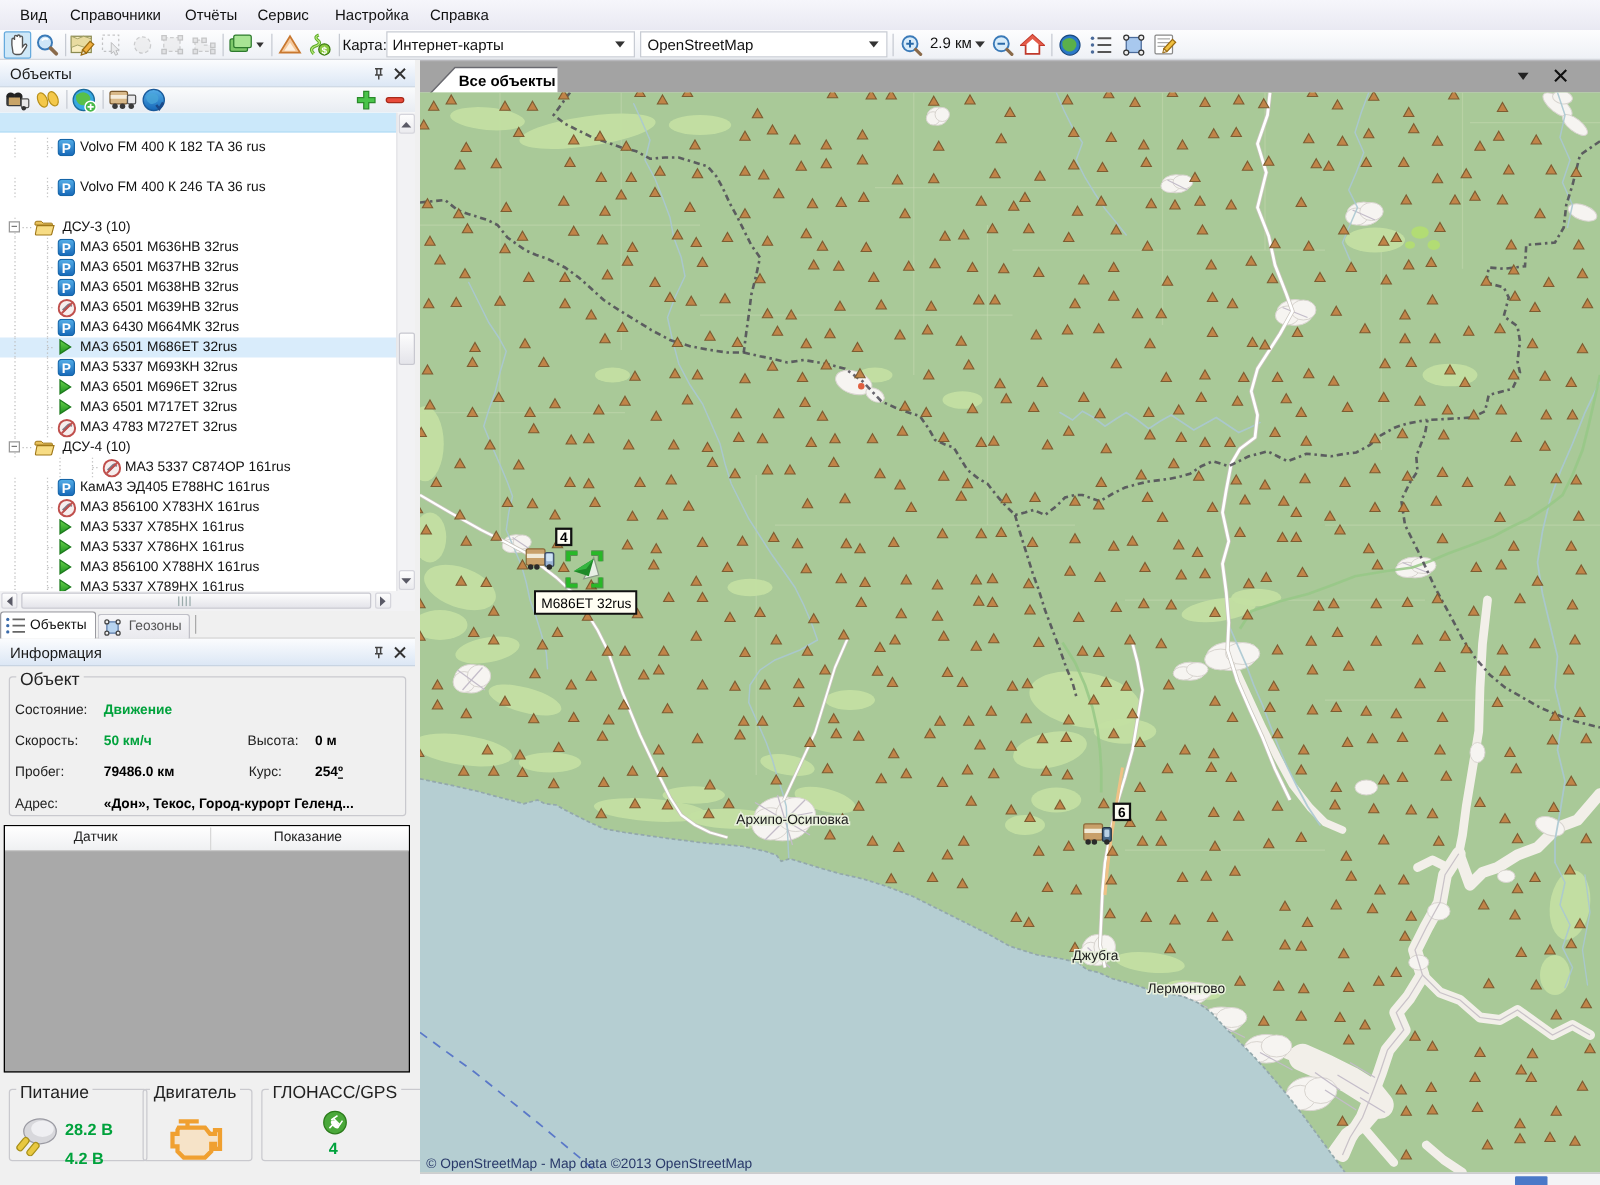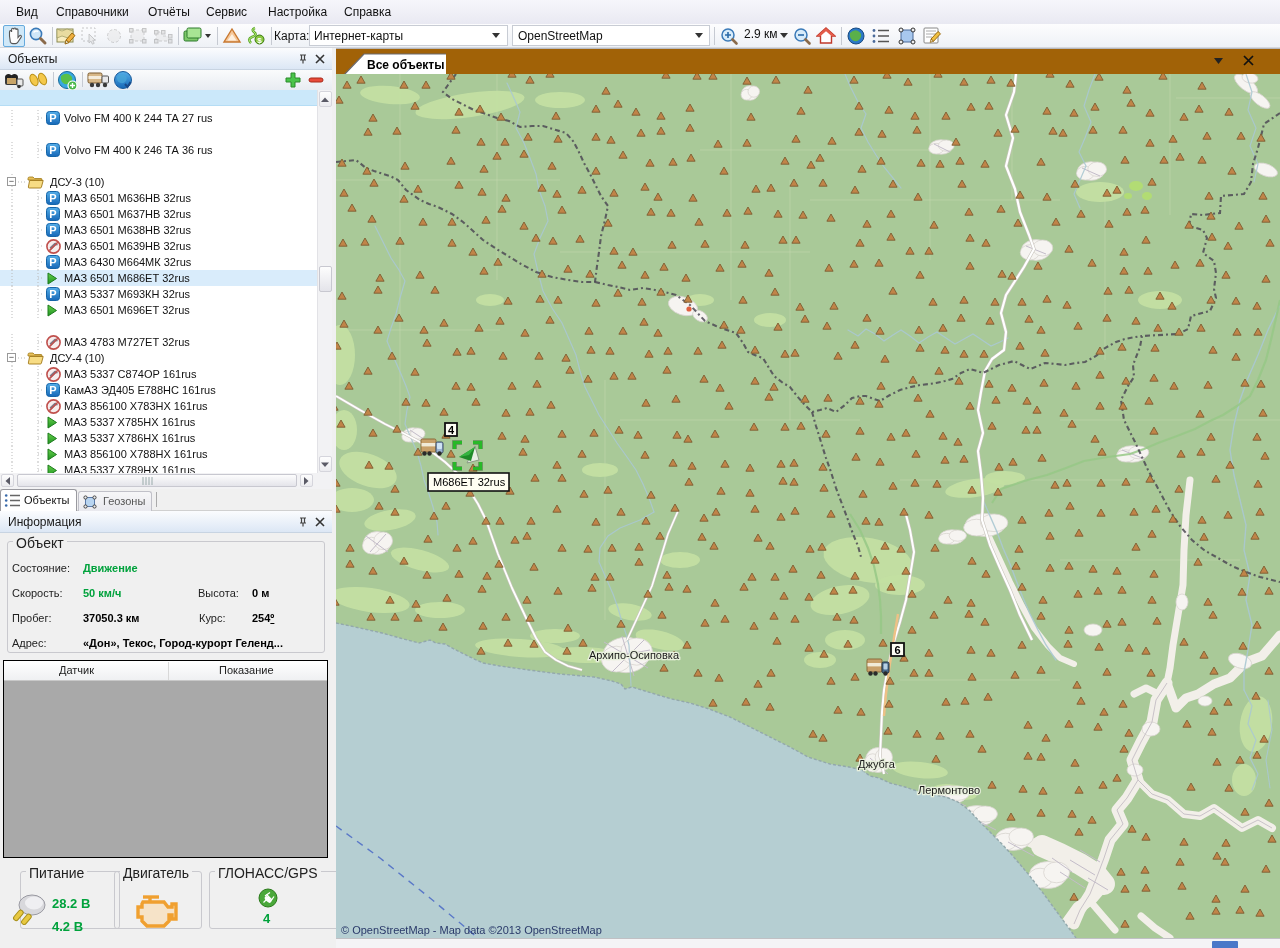--- a/index.html
+++ b/index.html
@@ -25,21 +25,21 @@
 #info {position:absolute;left:0;top:463px;width:332px;height:437px}
 .fset {position:absolute;border:1px solid #c9c9ce;border-radius:3px}
 .flbl {position:absolute;top:-7px;left:5px;background:#f0f0f0;padding:0 3px;font-size:14px;color:#222}
 .il {position:absolute;font-size:11px;color:#222}
 .iv {position:absolute;font-size:11px;font-weight:bold;color:#000}
 .green {color:#00a23c}
 #senstbl {position:absolute;left:3px;top:149px;width:325px;height:198px;background:#a9a9a9;border:1px solid #000}
 #senshead {position:absolute;left:0;top:0;width:323px;height:20px;background:linear-gradient(#ffffff,#eff0f2);border-bottom:1px solid #c8c8c8;font-size:11px;color:#222}
 #sensrow {position:absolute;left:0;top:21px;width:323px;height:18px;background:linear-gradient(#52a7f0,#1b7ce4);color:#fff;font-size:11px}
 #mappanel {position:absolute;left:336px;top:48px;width:944px;height:900px;background:#f0f0f0}
-#maptabs {position:absolute;left:0;top:0;width:944px;height:26px;background:#a16207;border-top:1px solid #b8b8bc}
+#maptabs {position:absolute;left:0;top:0;width:944px;height:26px;background:#a3a3a3;border-top:1px solid #b8b8bc}
 #maptab {position:absolute;left:6px;top:4px;width:104px;height:22px}
 #mapv {position:absolute;left:0;top:26px;width:944px;height:864px;background:#a9c998}
 #mapfoot {position:absolute;left:0;top:890px;width:944px;height:10px;background:#f4f4f6;border-top:1px solid #c0c0c4}
 .bnd {fill:none;stroke:#4e4a55;stroke-width:2.1;stroke-dasharray:5 3 2 3;opacity:.85}
 .riv {fill:none;stroke:#aac8d2;stroke-linecap:round;opacity:.9}
 .rd {fill:none;stroke:#ffffff;stroke-linejoin:round}
 .rdc {fill:none;stroke:#c9c4bd;stroke-linejoin:round}
 .grd {fill:none;stroke:#96c886;stroke-width:2.2;opacity:.85}
 .lg {fill:#c3dfa2;opacity:.95}
 .wh {fill:#f6f4f1;stroke:#d8d4cf;stroke-width:0.8}
@@ -239,21 +239,21 @@
 <div class="trow" style="top:20px;">
 <svg class="dots" width="317" height="16">
           <line x1="12" y1="0" x2="12" y2="16" class="dot"></line>
           <line x1="38" y1="8" x2="44" y2="8" class="dot"></line>
           <line x1="38" y1="0" x2="38" y2="16" class="dot"></line>
         </svg>
 <span style="position:absolute;left:46px;top:1px"><svg width="14" height="14" viewBox="0 0 14 14">
             <rect x="0.5" y="0.5" width="13" height="13" rx="3" fill="url(#gp)" stroke="#1565a8"></rect>
             <text x="7" y="11" text-anchor="middle" font-size="11" font-weight="bold" fill="#fff" font-family="Liberation Sans">P</text>
           </svg></span>
-<span class="tt" style="left:64px">Volvo FM 400 К 244 ТА 27 rus</span>
+<span class="tt" style="left:64px">Volvo FM 400 К 182 ТА 36 rus</span>
       </div>
 <div class="trow" style="top:52px;">
 <svg class="dots" width="317" height="16">
           <line x1="12" y1="0" x2="12" y2="16" class="dot"></line>
           <line x1="38" y1="8" x2="44" y2="8" class="dot"></line>
           <line x1="38" y1="0" x2="38" y2="16" class="dot"></line>
         </svg>
 <span style="position:absolute;left:46px;top:1px"><svg width="14" height="14" viewBox="0 0 14 14">
             <rect x="0.5" y="0.5" width="13" height="13" rx="3" fill="url(#gp)" stroke="#1565a8"></rect>
             <text x="7" y="11" text-anchor="middle" font-size="11" font-weight="bold" fill="#fff" font-family="Liberation Sans">P</text>
@@ -361,20 +361,31 @@
 <svg class="dots" width="317" height="16">
           <line x1="12" y1="0" x2="12" y2="16" class="dot"></line>
           <line x1="38" y1="8" x2="44" y2="8" class="dot"></line>
           <line x1="38" y1="0" x2="38" y2="16" class="dot"></line>
         </svg>
 <span style="position:absolute;left:46px;top:1px"><svg width="12" height="13" viewBox="0 0 12 13">
             <path d="M2 1 L10.5 6.5 L2 12 Z" fill="url(#gg)" stroke="#1c7a1c" stroke-width="1"></path>
           </svg></span>
 <span class="tt" style="left:64px">МАЗ 6501 М696ЕТ 32rus</span>
       </div>
+<div class="trow" style="top:228px;">
+<svg class="dots" width="317" height="16">
+          <line x1="12" y1="0" x2="12" y2="16" class="dot"></line>
+          <line x1="38" y1="8" x2="44" y2="8" class="dot"></line>
+          <line x1="38" y1="0" x2="38" y2="16" class="dot"></line>
+        </svg>
+<span style="position:absolute;left:46px;top:1px"><svg width="12" height="13" viewBox="0 0 12 13">
+            <path d="M2 1 L10.5 6.5 L2 12 Z" fill="url(#gg)" stroke="#1c7a1c" stroke-width="1"></path>
+          </svg></span>
+<span class="tt" style="left:64px">МАЗ 6501 М717ЕТ 32rus</span>
+      </div>
 <div class="trow" style="top:244px;">
 <svg class="dots" width="317" height="16">
           <line x1="12" y1="0" x2="12" y2="16" class="dot"></line>
           <line x1="38" y1="8" x2="44" y2="8" class="dot"></line>
           <line x1="38" y1="0" x2="38" y2="16" class="dot"></line>
         </svg>
 <span style="position:absolute;left:46px;top:1px"><svg width="15" height="15" viewBox="0 0 15 15">
             <circle cx="7.5" cy="7.5" r="6.6" fill="#f6eded" stroke="#c0504d" stroke-width="1.6"></circle>
             <path d="M4.5 9.5 L9.5 4.7" stroke="#7a7a8a" stroke-width="2.6"></path>
             <path d="M9 4 l2.4 2.1" stroke="#7a7a8a" stroke-width="1.4"></path>
@@ -387,21 +398,21 @@
           <line x1="12" y1="8" x2="26" y2="8" class="dot"></line>
           <line x1="12" y1="0" x2="12" y2="16" class="dot"></line>
         </svg>
 <span style="position:absolute;left:7px;top:3px;width:9px;height:9px;background:#fff;border:1px solid #999;font-size:9px;line-height:7px;text-align:center;color:#333">−</span>
 <span style="position:absolute;left:27px;top:1px"><svg width="17" height="14" viewBox="0 0 17 14">
             <path d="M1 3.5 Q1 2 2.5 2 L6 2 L7.5 3.5 L14 3.5 Q15 3.5 15 4.5 L15 5 L1 5 Z" fill="#e8c15c" stroke="#a07818" stroke-width="0.8"></path>
             <path d="M2.6 5.5 L16.2 5.5 L14.4 12.2 Q14.2 13 13.3 13 L2.2 13 Q1.2 13 1.35 12 L2.6 5.5 Z" fill="#f7dc84" stroke="#a07818" stroke-width="0.9"></path>
           </svg></span>
 <span class="tt" style="left:50px">ДСУ-4 (10)</span>
       </div>
-<div class="trow" style="top:276px;">
+<div class="trow" style="top:276px;margin-left:36px;">
 <svg class="dots" width="317" height="16">
           <line x1="12" y1="0" x2="12" y2="16" class="dot"></line>
           <line x1="38" y1="8" x2="44" y2="8" class="dot"></line>
           <line x1="38" y1="0" x2="38" y2="16" class="dot"></line>
         </svg>
 <span style="position:absolute;left:46px;top:1px"><svg width="15" height="15" viewBox="0 0 15 15">
             <circle cx="7.5" cy="7.5" r="6.6" fill="#f6eded" stroke="#c0504d" stroke-width="1.6"></circle>
             <path d="M4.5 9.5 L9.5 4.7" stroke="#7a7a8a" stroke-width="2.6"></path>
             <path d="M9 4 l2.4 2.1" stroke="#7a7a8a" stroke-width="1.4"></path>
             <path d="M11.8 3.2 L3.4 11.6" stroke="#c0504d" stroke-width="1.5"></path>
@@ -536,33 +547,33 @@
   <div class="fset" style="left:7px;top:30px;width:318px;height:112px">
         <span class="flbl">Объект</span>
       </div>
   <span class="il" style="left:12px;top:51px">Состояние:</span>
       <span class="iv green" style="left:83px;top:51px">Движение</span>
   <span class="il" style="left:12px;top:76px">Скорость:</span>
       <span class="iv green" style="left:83px;top:76px">50 км/ч</span>
   <span class="il" style="left:198px;top:76px">Высота:</span>
       <span class="iv" style="left:252px;top:76px">0 м</span>
   <span class="il" style="left:12px;top:101px">Пробег:</span>
-      <span class="iv" style="left:83px;top:101px">37050.3 км</span>
+      <span class="iv" style="left:83px;top:101px">79486.0 км</span>
   <span class="il" style="left:199px;top:101px">Курс:</span>
       <span class="iv" style="left:252px;top:101px">254<span style="text-decoration:underline">º</span></span>
   <span class="il" style="left:12px;top:126px">Адрес:</span>
       <span class="iv" style="left:83px;top:126px">«Дон», Текос, Город-курорт Геленд...</span>
   <div id="senstbl">
    <div id="senshead">
           <span class="abs" style="left:55px;top:3px">Датчик</span>
           <span class="abs" style="left:215px;top:3px">Показание</span>
           <span class="abs" style="left:164px;top:1px;width:1px;height:18px;background:#d8d8d8"></span>
         </div>
   </div>
-  <div class="fset" style="left:20px;top:360px;width:100px;height:58px">
+  <div class="fset" style="left:7px;top:360px;width:111px;height:58px">
         <span class="flbl">Питание</span>
       </div>
   <svg class="abs" style="left:10px;top:382px" width="38" height="32" viewBox="0 0 38 32">
         <ellipse cx="22" cy="12" rx="13" ry="10" fill="#d8d8dc" stroke="#9a9aa2"></ellipse>
         <ellipse cx="24" cy="10" rx="9" ry="6.5" fill="#efeff2"></ellipse>
         <rect x="6" y="16" width="5" height="12" rx="2.4" transform="rotate(40 8 22)" fill="#e8c840" stroke="#a8901a"></rect>
         <rect x="14" y="20" width="5" height="12" rx="2.4" transform="rotate(40 16 26)" fill="#e8c840" stroke="#a8901a"></rect>
       </svg>
   <span class="iv green" style="left:52px;top:385px;font-size:13px">28.2 В</span>
   <span class="iv green" style="left:52px;top:408px;font-size:13px">4.2 В</span>

